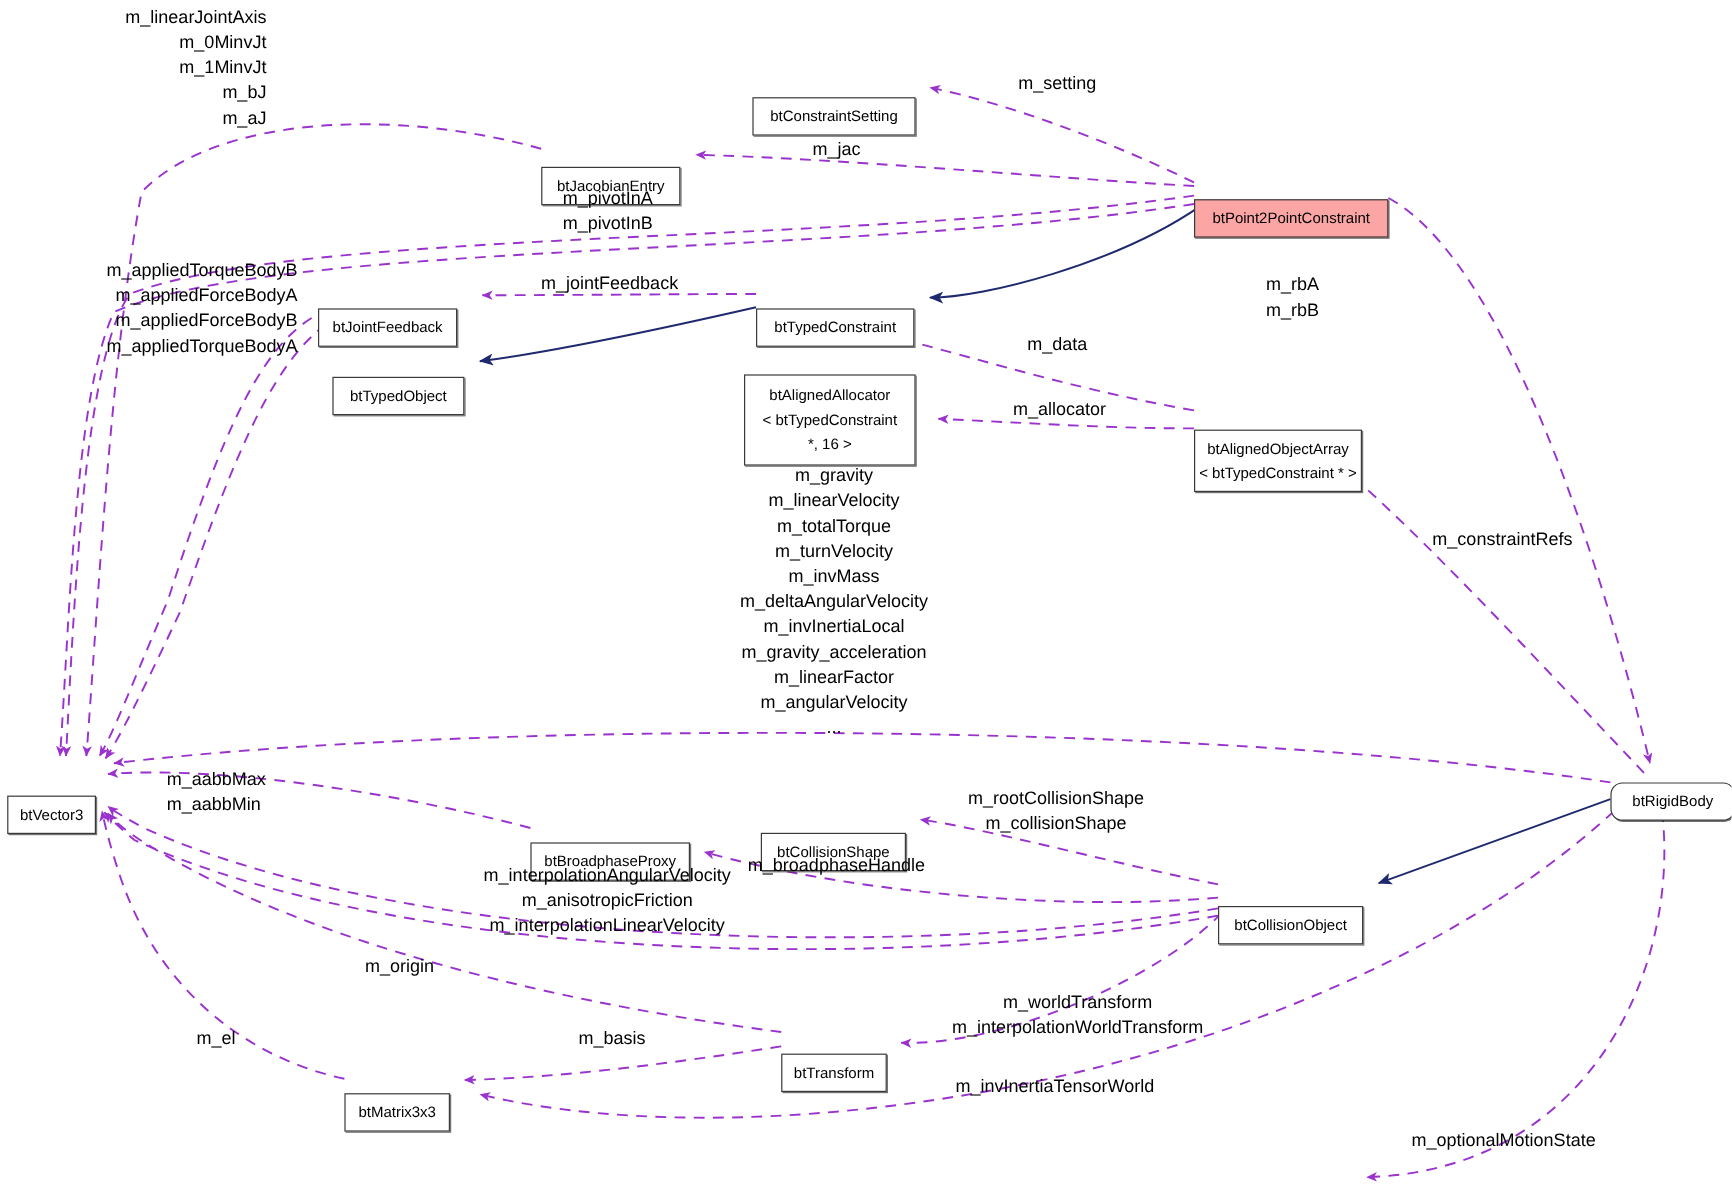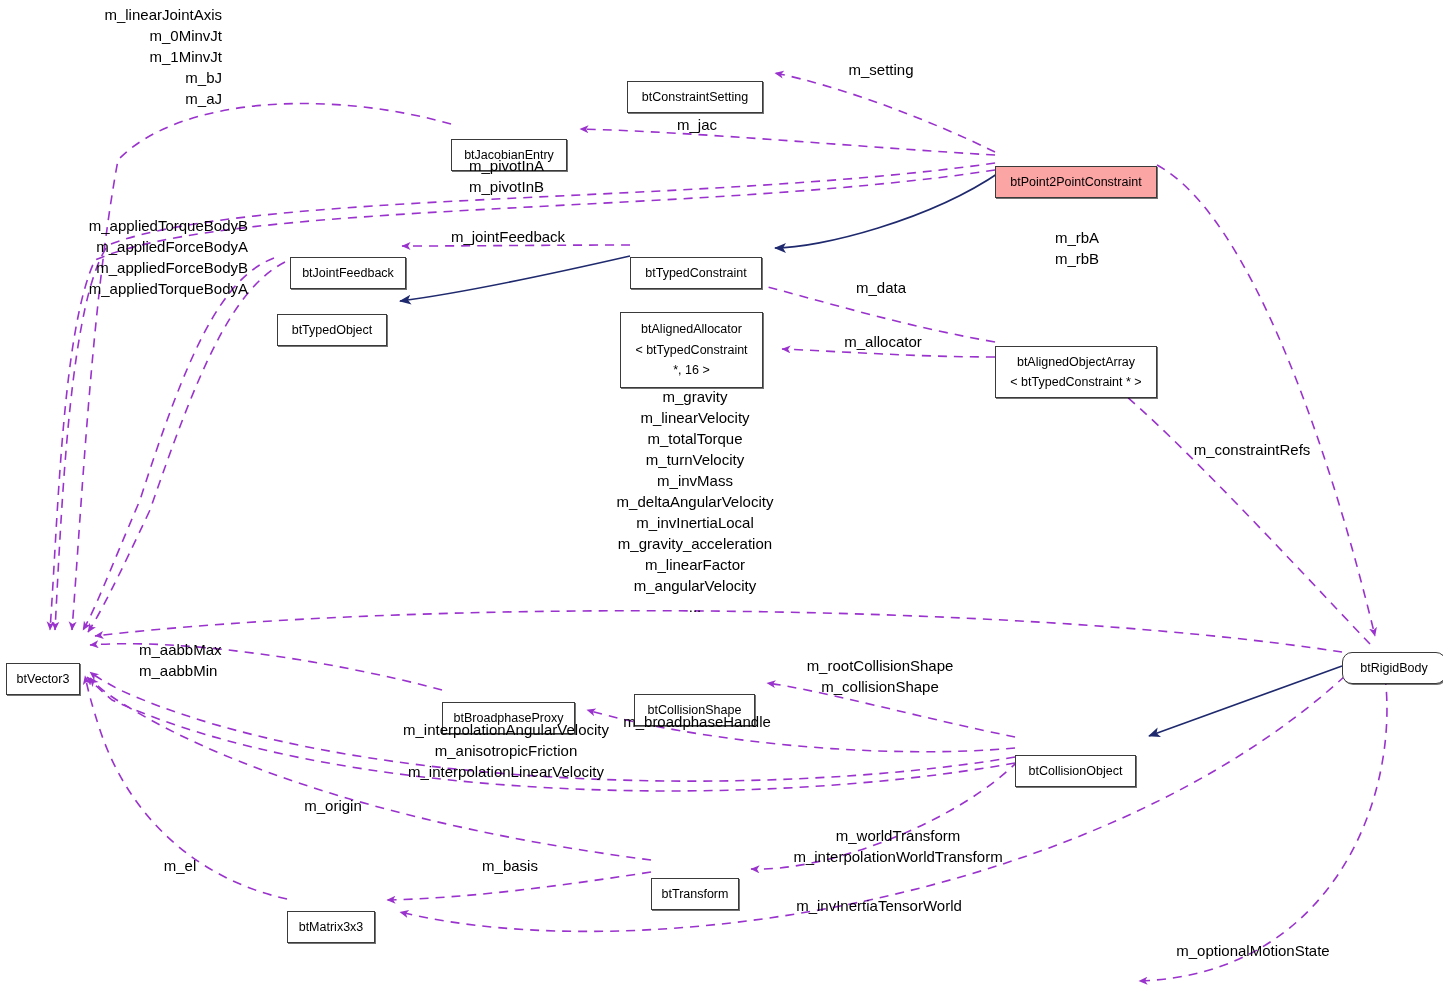--- a/index.html
+++ b/index.html
@@ -136,25 +136,25 @@
       <path d="M630,256 C560,272 470,292 400,301"></path>
 
       <path d="M1342,666 L1149,736"></path>
     </g>
   </svg>
 
   <div id="nodes-layer">
       <div class="node" style="left: 627px; top: 55px; width: 136px; height: 32px;"><span class="ln">btConstraintSetting</span></div>
       <div class="node highlight" style="left: 995px; top: 140px; width: 162px; height: 32px;"><span class="ln">btPoint2PointConstraint</span></div>
       <div class="node" style="left: 451px; top: 113px; width: 116px; height: 32px;"><span class="ln">btJacobianEntry</span></div>
-      <div class="node" style="left: 290px; top: 231px; width: 116px; height: 32px;"><span class="ln">btJointFeedback</span></div>
+      <div class="node" style="left: 265px; top: 231px; width: 116px; height: 32px;"><span class="ln">btJointFeedback</span></div>
       <div class="node" style="left: 630px; top: 231px; width: 132px; height: 32px;"><span class="ln">btTypedConstraint</span></div>
       <div class="node" style="left: 277px; top: 288px; width: 110px; height: 32px;"><span class="ln">btTypedObject</span></div>
       <div class="node" style="left: 620px; top: 286px; width: 143px; height: 76px;"><span class="ln">btAlignedAllocator</span><span class="ln">&lt; btTypedConstraint</span><span class="ln">*, 16 &gt;</span></div>
-      <div class="node" style="left: 995px; top: 320px; width: 162px; height: 52px;"><span class="ln">btAlignedObjectArray</span><span class="ln">&lt; btTypedConstraint * &gt;</span></div>
+      <div class="node" style="left: 995px; top: 332px; width: 140px; height: 52px;"><span class="ln">btAlignedObjectArray</span><span class="ln">&lt; btTypedConstraint * &gt;</span></div>
       <div class="node" style="left: 6px; top: 637px; width: 74px; height: 32px;"><span class="ln">btVector3</span></div>
       <div class="node" style="left: 1342px; top: 626px; width: 104px; height: 32px; border-radius: 10px;"><span class="ln">btRigidBody</span></div>
       <div class="node" style="left: 634px; top: 668px; width: 121px; height: 32px;"><span class="ln">btCollisionShape</span></div>
       <div class="node" style="left: 442px; top: 676px; width: 133px; height: 32px;"><span class="ln">btBroadphaseProxy</span></div>
       <div class="node" style="left: 1015px; top: 729px; width: 121px; height: 32px;"><span class="ln">btCollisionObject</span></div>
       <div class="node" style="left: 651px; top: 852px; width: 88px; height: 32px;"><span class="ln">btTransform</span></div>
       <div class="node" style="left: 287px; top: 885px; width: 88px; height: 32px;"><span class="ln">btMatrix3x3</span></div>
       <div class="node" style="left: 1025px; top: 1006px; width: 83px; height: 32px; text-decoration: underline;"><span class="ln">btMotionState</span></div>
     </div>
   <div id="labels-layer">

